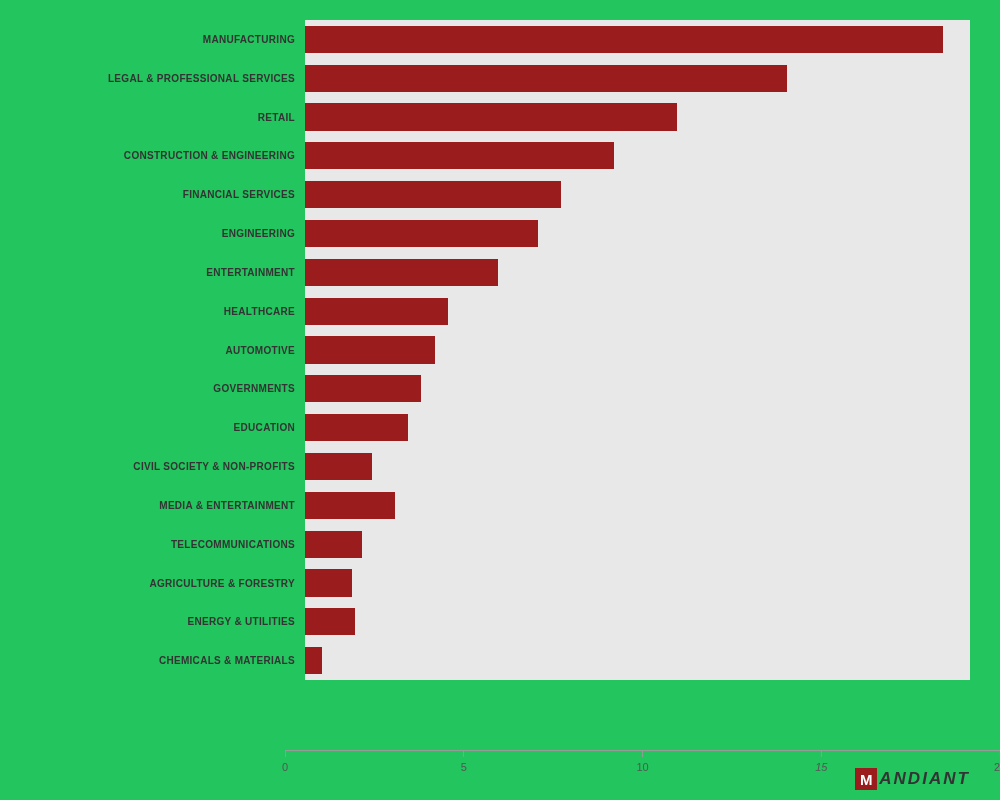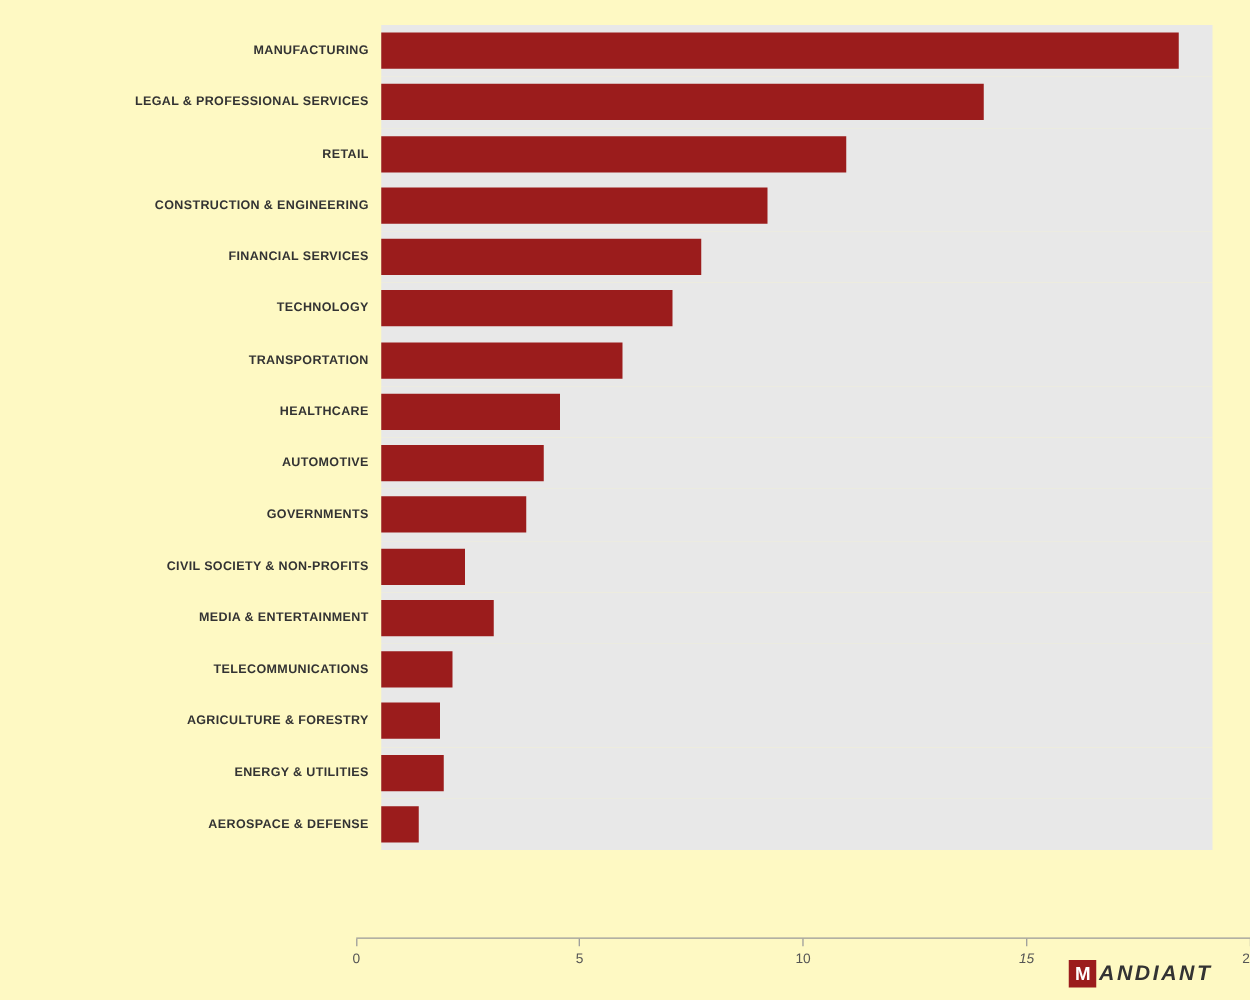--- a/index.html
+++ b/index.html
@@ -6,21 +6,21 @@
     body {
       background: #f0f0f0;
       font-family: Arial, sans-serif;
       width: 1000px;
       height: 800px;
       display: flex;
       align-items: center;
       justify-content: center;
     }
     .chart-container {
-      background: #fef9c3;
+      background: #22c55e;
       width: 1000px;
       height: 800px;
       padding: 20px 30px 60px 20px;
       position: relative;
     }
     .chart-area {
       display: flex;
       flex-direction: column;
       width: 100%;
       height: calc(100% - 60px);
@@ -140,27 +140,27 @@
           <div class="bar-fill" style="width: 46.5%;"></div>
         </div>
       </div>
       <div class="bar-row">
         <div class="bar-label">FINANCIAL SERVICES</div>
         <div class="bar-bg">
           <div class="bar-fill" style="width: 38.5%;"></div>
         </div>
       </div>
       <div class="bar-row">
-        <div class="bar-label">TECHNOLOGY</div>
+        <div class="bar-label">ENGINEERING</div>
         <div class="bar-bg">
           <div class="bar-fill" style="width: 35%;"></div>
         </div>
       </div>
       <div class="bar-row">
-        <div class="bar-label">TRANSPORTATION</div>
+        <div class="bar-label">ENTERTAINMENT</div>
         <div class="bar-bg">
           <div class="bar-fill" style="width: 29%;"></div>
         </div>
       </div>
       <div class="bar-row">
         <div class="bar-label">HEALTHCARE</div>
         <div class="bar-bg">
           <div class="bar-fill" style="width: 21.5%;"></div>
         </div>
       </div>
@@ -170,20 +170,26 @@
           <div class="bar-fill" style="width: 19.5%;"></div>
         </div>
       </div>
       <div class="bar-row">
         <div class="bar-label">GOVERNMENTS</div>
         <div class="bar-bg">
           <div class="bar-fill" style="width: 17.5%;"></div>
         </div>
       </div>
       <div class="bar-row">
+        <div class="bar-label">EDUCATION</div>
+        <div class="bar-bg">
+          <div class="bar-fill" style="width: 15.5%;"></div>
+        </div>
+      </div>
+      <div class="bar-row">
         <div class="bar-label">CIVIL SOCIETY &amp; NON-PROFITS</div>
         <div class="bar-bg">
           <div class="bar-fill" style="width: 10%;"></div>
         </div>
       </div>
       <div class="bar-row">
         <div class="bar-label">MEDIA &amp; ENTERTAINMENT</div>
         <div class="bar-bg">
           <div class="bar-fill" style="width: 13.5%;"></div>
         </div>
@@ -200,23 +206,23 @@
           <div class="bar-fill" style="width: 7%;"></div>
         </div>
       </div>
       <div class="bar-row">
         <div class="bar-label">ENERGY &amp; UTILITIES</div>
         <div class="bar-bg">
           <div class="bar-fill" style="width: 7.5%;"></div>
         </div>
       </div>
       <div class="bar-row">
-        <div class="bar-label">AEROSPACE &amp; DEFENSE</div>
-        <div class="bar-bg">
-          <div class="bar-fill" style="width: 4.5%;"></div>
+        <div class="bar-label">CHEMICALS &amp; MATERIALS</div>
+        <div class="bar-bg">
+          <div class="bar-fill" style="width: 2.5%;"></div>
         </div>
       </div>
     </div>
   <div class="x-axis-area" id="x-axis">
 
   <div class="x-tick" style="left: 0%; transform: translateX(-50%);">
         <div class="x-tick-line"></div>
         <div class="x-tick-label">0</div>
       </div>
       <div class="x-tick" style="left: 25%; transform: translateX(-50%);">

